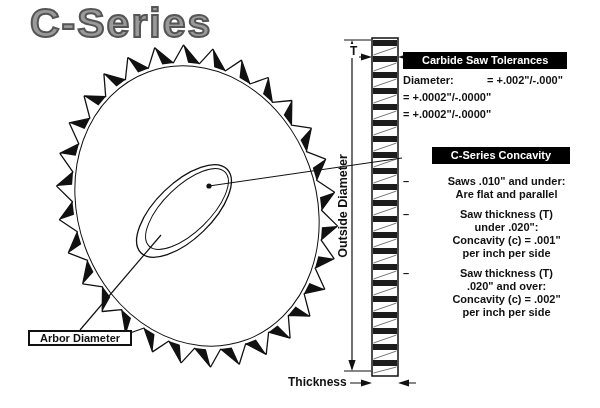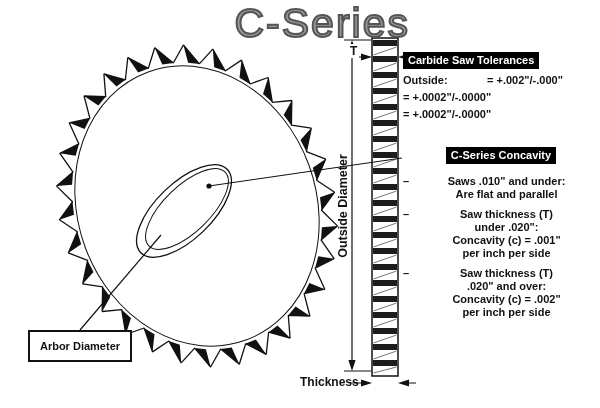--- a/index.html
+++ b/index.html
@@ -8,57 +8,57 @@
     position: relative;
     background: #fff;
     overflow: hidden;
     font-family: "Liberation Sans", sans-serif;
     color: var(--ink, #111);
   }
   #diagram { position: absolute; left: 0; top: 0; }
 
   .title {
     position: absolute; left: 30px; top: 0; width: 380px;
-    text-align: right;
-    font-size: 41px; font-weight: normal; letter-spacing: 2px;
+    text-align: left;
+    font-size: 41px; font-weight: bold; letter-spacing: 2px;
     color: var(--title-fill, #9a9a9a);
     -webkit-text-stroke: 2px var(--title-outline, #555);
   }
 
   .arbor-box {
     position: absolute; left: 28px; top: 330px; width: 104px;
-    padding: 8px 0;
+    padding: 0 0;
     border: 2px solid var(--ink, #111);
     background: #fff;
     font-size: 11px; font-weight: bold; text-align: center;
   }
 
   .od-label {
     position: absolute; left: 343px; top: 206px;
     transform: translate(-50%,-50%) rotate(-90deg);
     font-size: 12.5px; font-weight: bold; white-space: nowrap;
   }
   .t-label {
     position: absolute; left: 348px; top: 44px;
     font-size: 12px; font-weight: bold;
     background: #fff; padding: 0 2px;
   }
   .thickness-label {
-    position: absolute; left: 300px; top: 375px; width: 58px;
+    position: absolute; left: 288px; top: 375px; width: 58px;
     text-align: right; font-size: 12px; font-weight: bold;
   }
 
   .panel { position: absolute; font-size: 11px; font-weight: bold; line-height: 14px; }
   #tolerances { left: 403px; top: 52px; width: 196px; }
   #concavity  { left: 403px; top: 147px; width: 196px; text-align: center; }
   .panel-header {
     display: inline-block;
     background: var(--header-bg, #000);
     color: var(--header-text, #fff);
-    padding: 1px 5px 2px;
+    padding: 1px 19px 2px;
     margin-bottom: 4px;
   }
   .tol-row { display: flex; margin-bottom: 3px; }
   .tol-name { flex: 0 0 84px; }
   .tol-value { white-space: nowrap; }
 
   .c-item { position: relative; padding-left: 11px; margin-top: 7px; line-height: 13px; }
   .c-item .dash { position: absolute; left: 0; top: 0; }
   .line { display: block; }
 </style>
@@ -144,21 +144,21 @@
 
 <div class="arbor-box">Arbor Diameter</div>
 
 <div class="od-label">Outside Diameter</div>
 <div class="t-label">T</div>
 <div class="thickness-label">Thickness</div>
 
 <div class="panel" id="tolerances">
   <div class="panel-header">Carbide Saw Tolerances</div>
   <div class="tol-row">
-    <span class="tol-name">Outside:</span>
+    <span class="tol-name">Diameter:</span>
     <span class="tol-value">= +.002"/-.000"</span>
   </div>
   <div class="tol-row">
     <span class="tol-value">= +.0002"/-.0000"</span>
   </div>
   <div class="tol-row">
     <span class="tol-value">= +.0002"/-.0000"</span>
   </div>
 </div>
 

